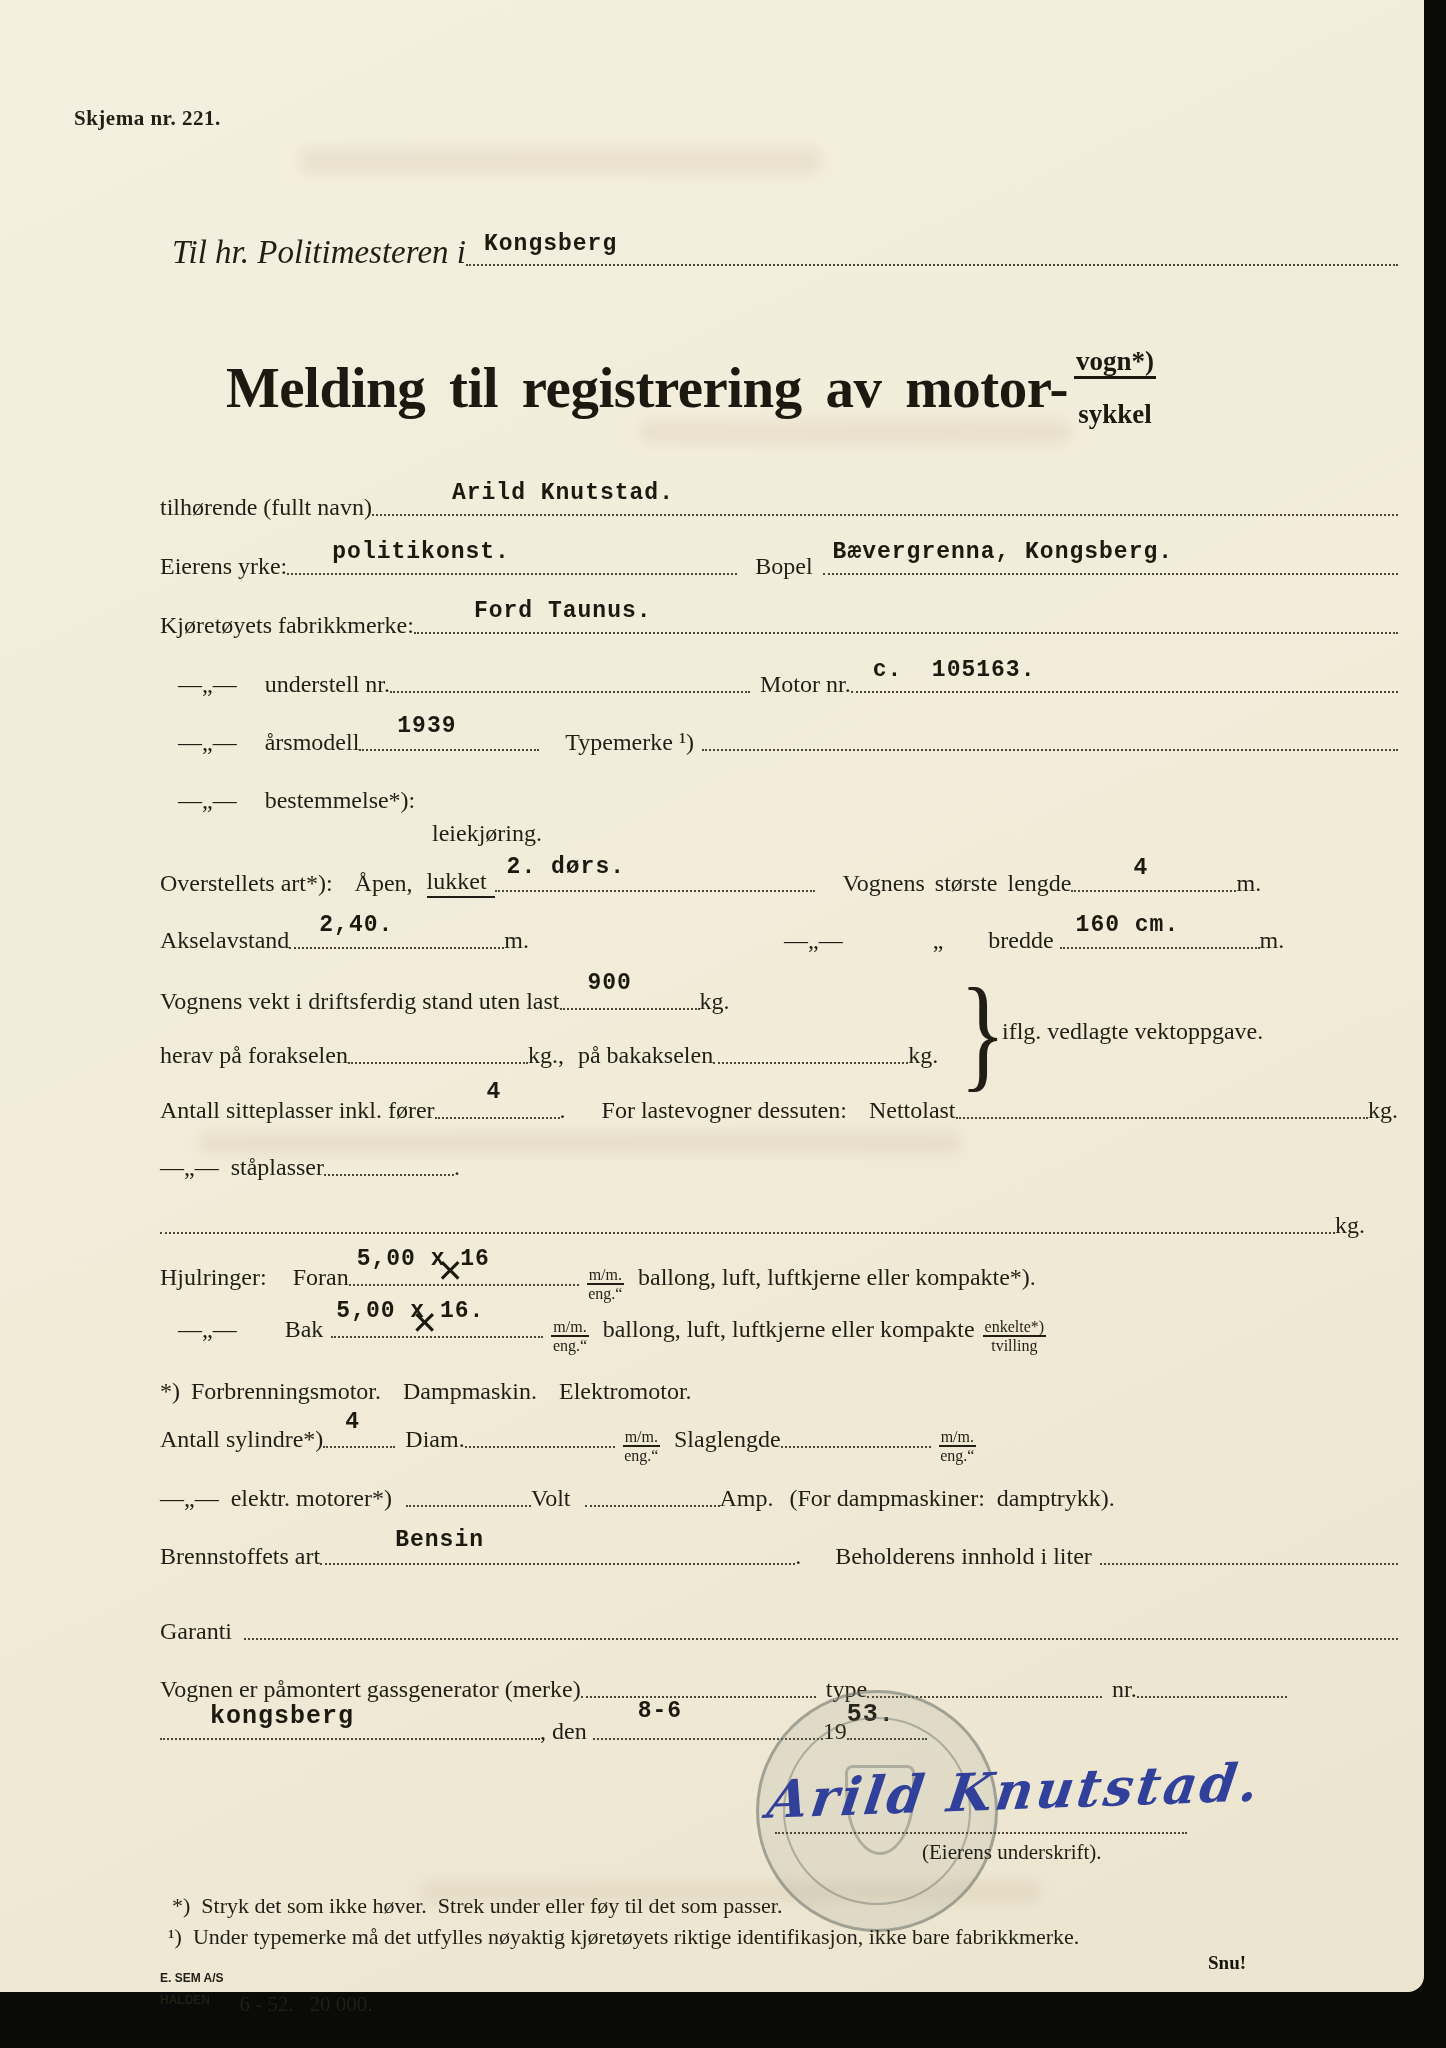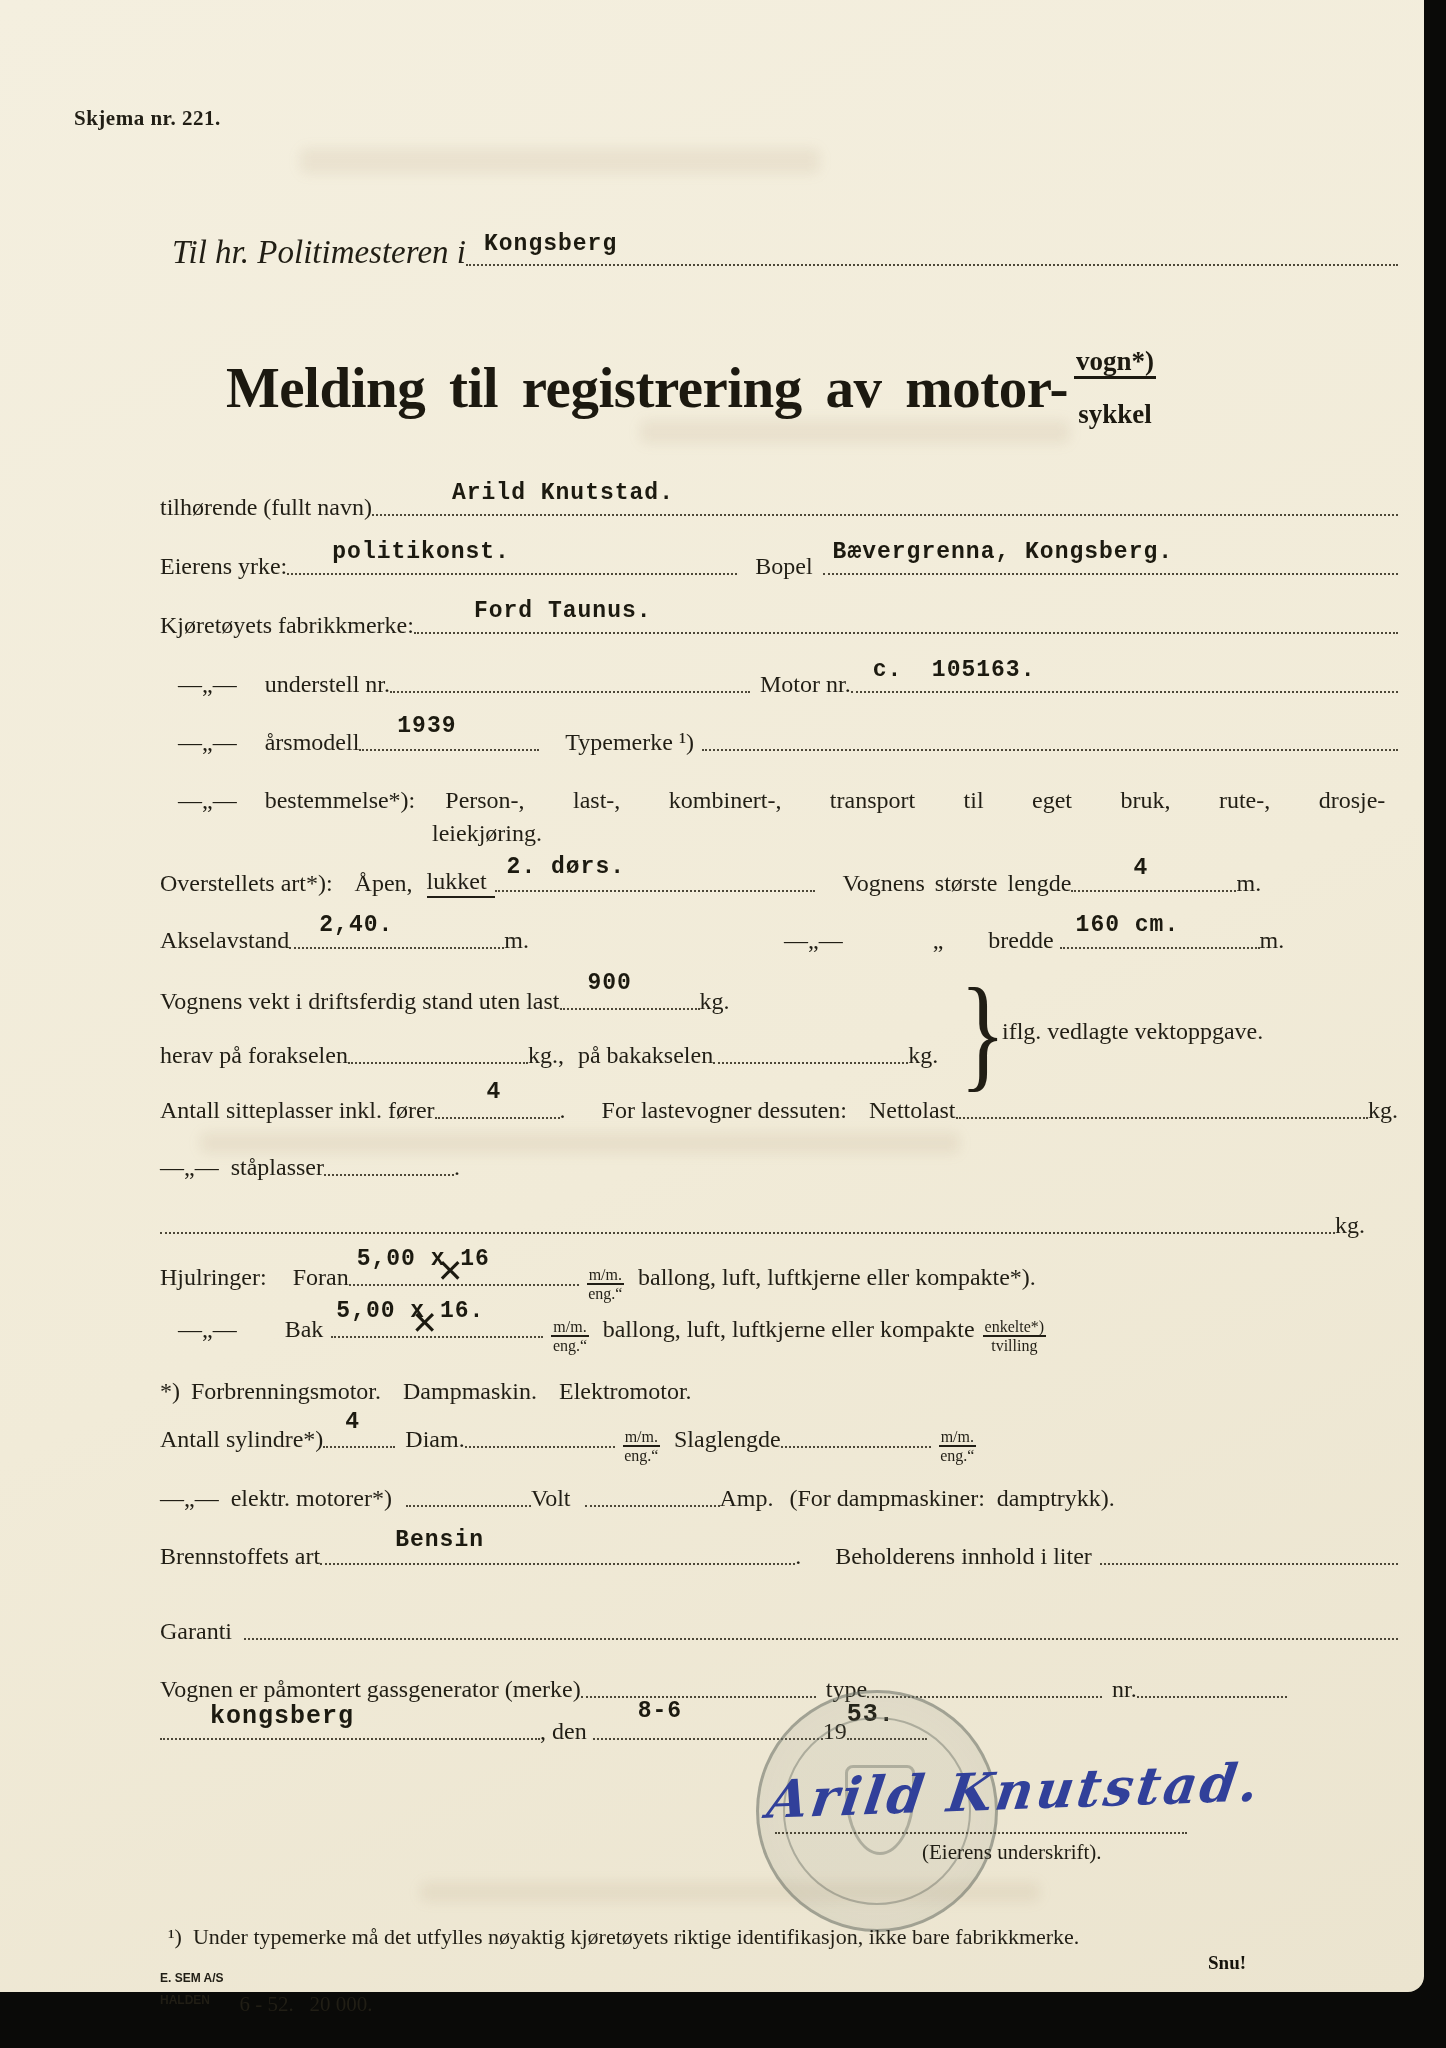--- a/index.html
+++ b/index.html
@@ -142,21 +142,20 @@
     <span class="dl" style="width:180px;">
       <span class="typed" style="left:38px;bottom:8px;">1939</span>
     </span>
     <span class="lbl" style="margin-left:26px;">Typemerke ¹)</span>
     <span class="dl grow" style="margin-left:8px;"></span>
   </div>
 
   <div class="row" style="left:178px;top:785px;width:1220px;">
     <span class="lbl">—„—</span>
     <span class="lbl" style="margin-left:28px;">bestemmelse*):</span>
-    <span class="justify" style="width:940px;margin-left:30px;">Person-, last-, kombinert-, transport til eget bruk, rute-, drosje-</span>
   </div>
   <div class="row" style="left:432px;top:818px;">
     <span class="lbl">leiekjøring.</span>
   </div>
 
   <div class="row" style="left:160px;top:866px;">
     <span class="lbl">Overstellets art*):</span>
     <span class="lbl" style="margin-left:22px;">Åpen,</span>
     <span class="lbl solidline" style="margin-left:14px;">lukket</span>
     <span class="dl" style="width:320px;">
@@ -329,20 +328,21 @@
       <span class="typed" style="left:0px;bottom:8px;font-size:25px;">53.</span>
     </span>
   </div>
 
   <div class="stamp"></div>
 
   <div class="sig">Arild Knutstad.</div>
   <div class="sigline"></div>
   <div class="sigcap">(Eierens underskrift).</div>
 
+  <div class="fnote" style="left:172px;top:1893px;">*)  Stryk det som ikke høver.  Strek under eller føy til det som passer.</div>
   <div class="fnote" style="left:168px;top:1924px;">¹)  Under typemerke må det utfylles nøyaktig kjøretøyets riktige identifikasjon, ikke bare fabrikkmerke.</div>
 
   <div class="printer">
     <span class="mark">
       <span>E. SEM A/S</span><br>
       <span>HALDEN</span>
     </span>
     <span class="info">6 - 52.   20 000.</span>
   </div>
 

